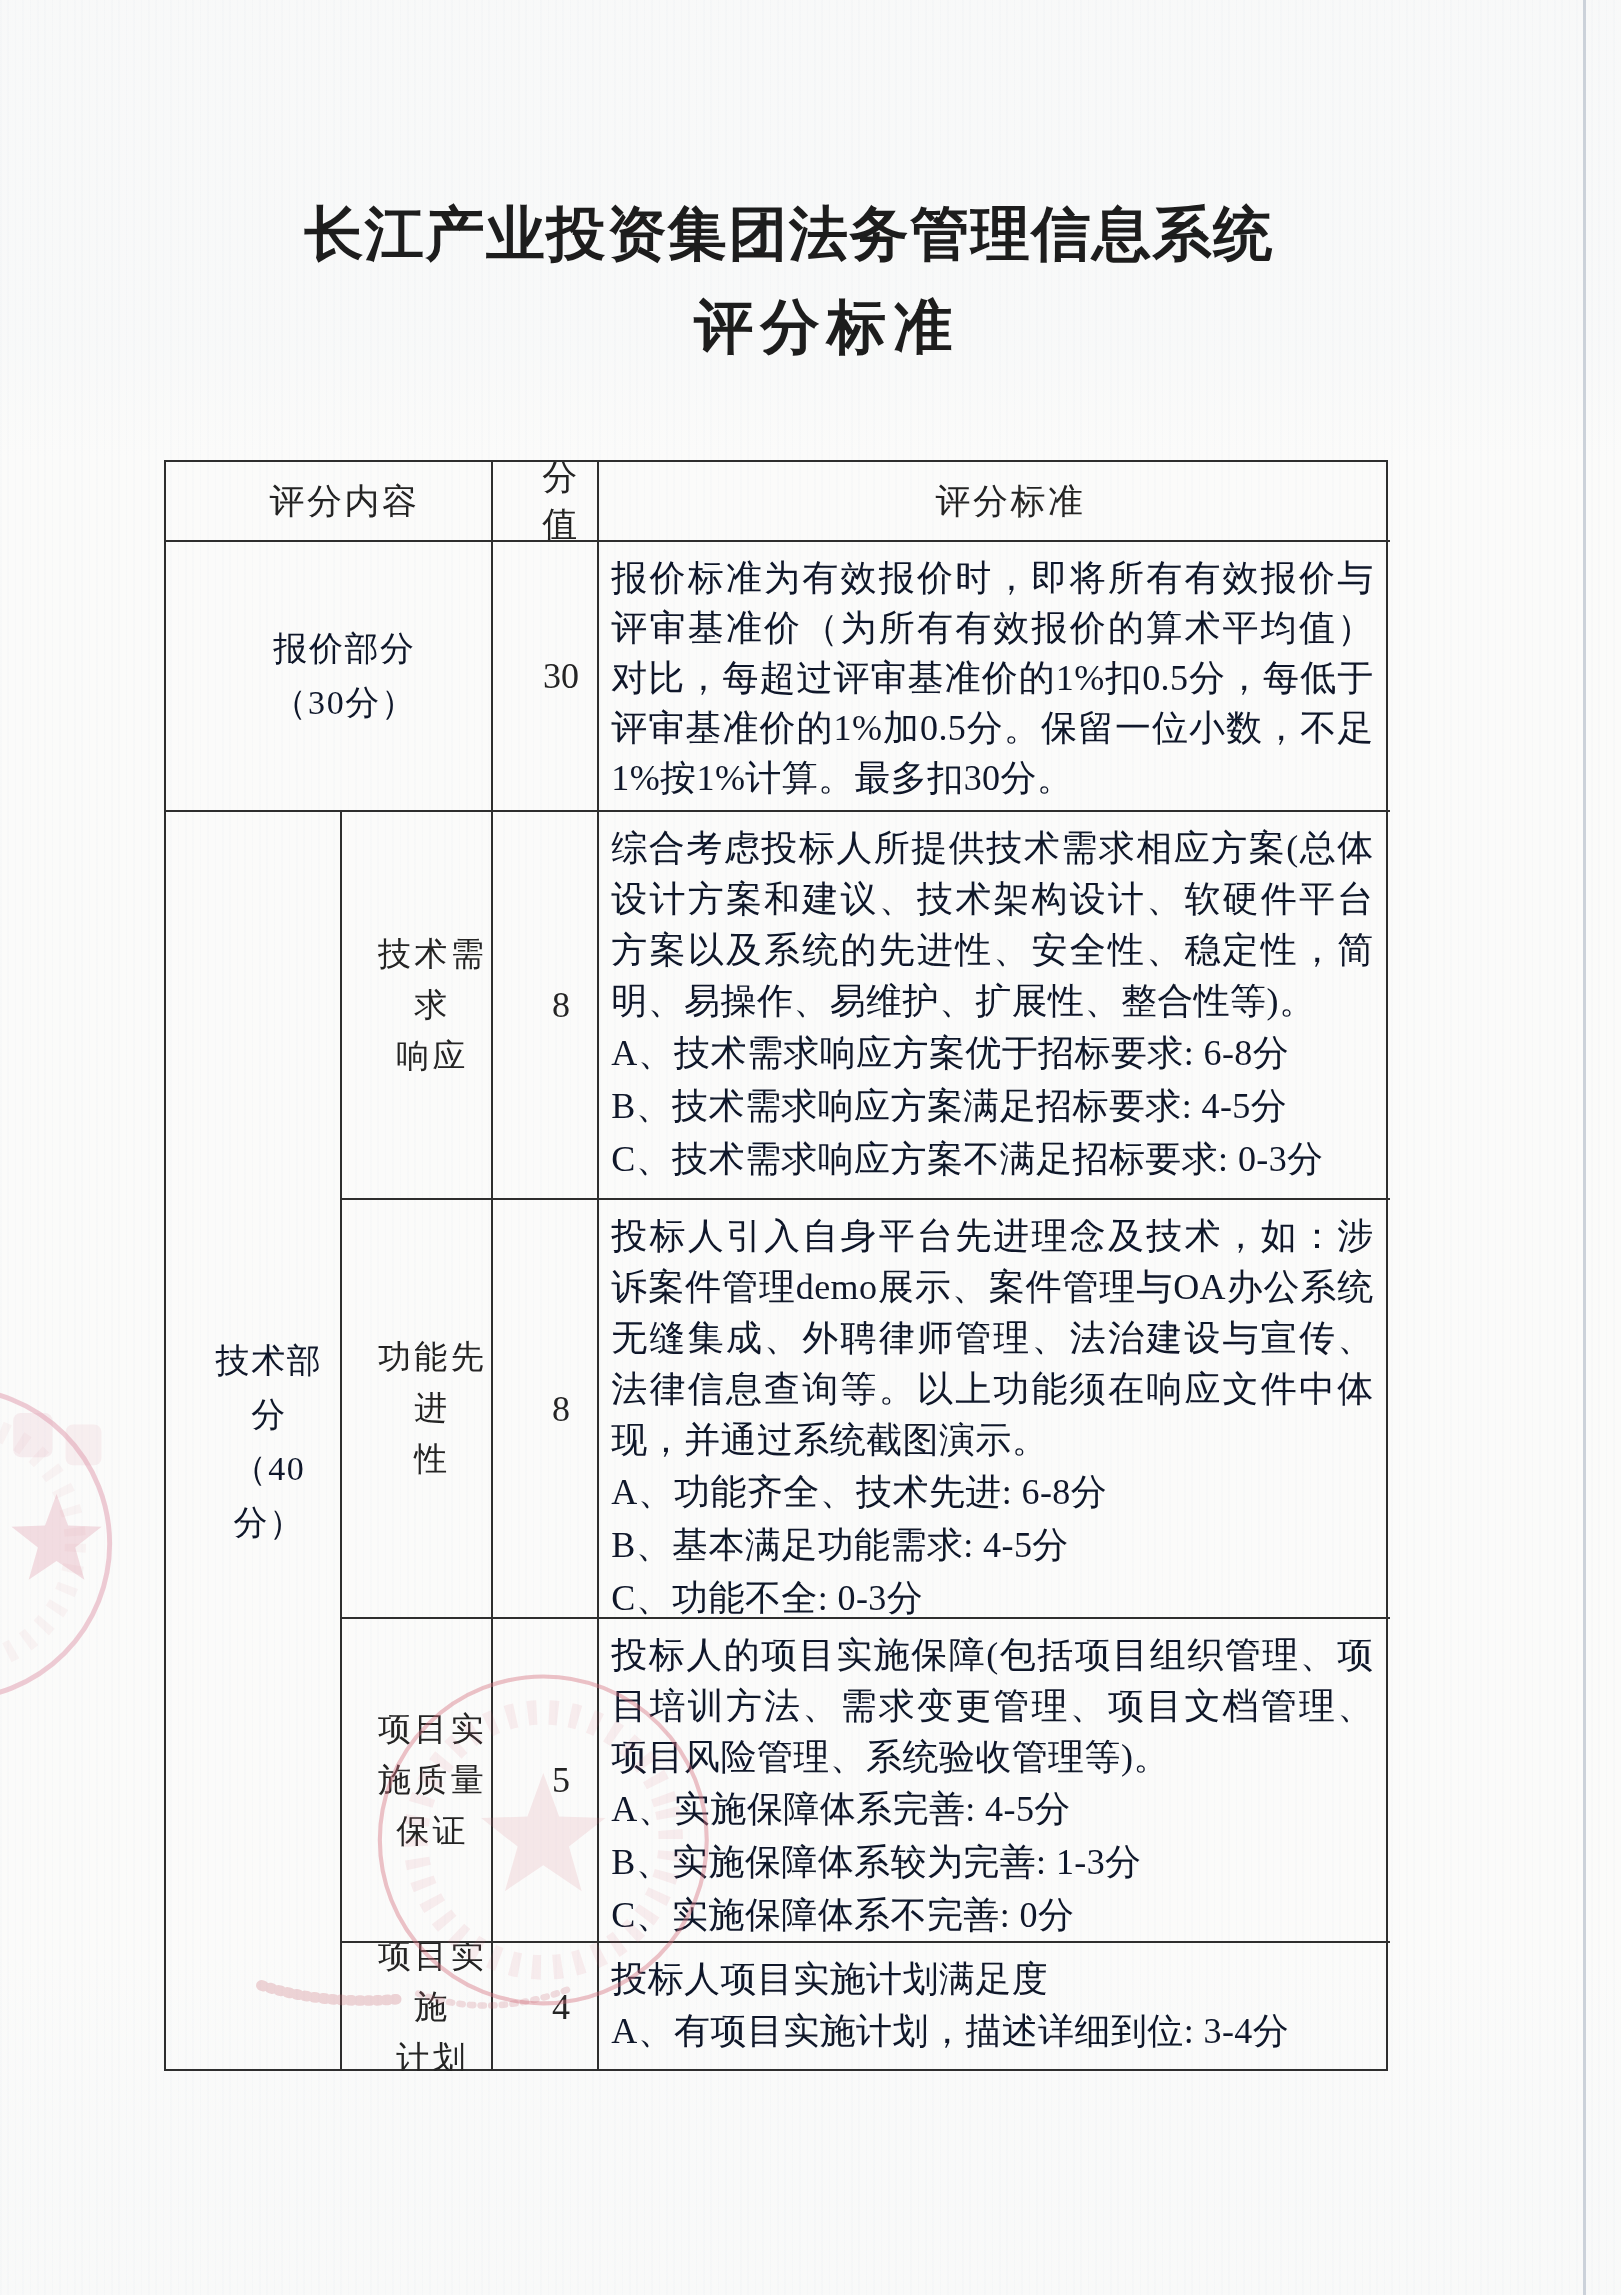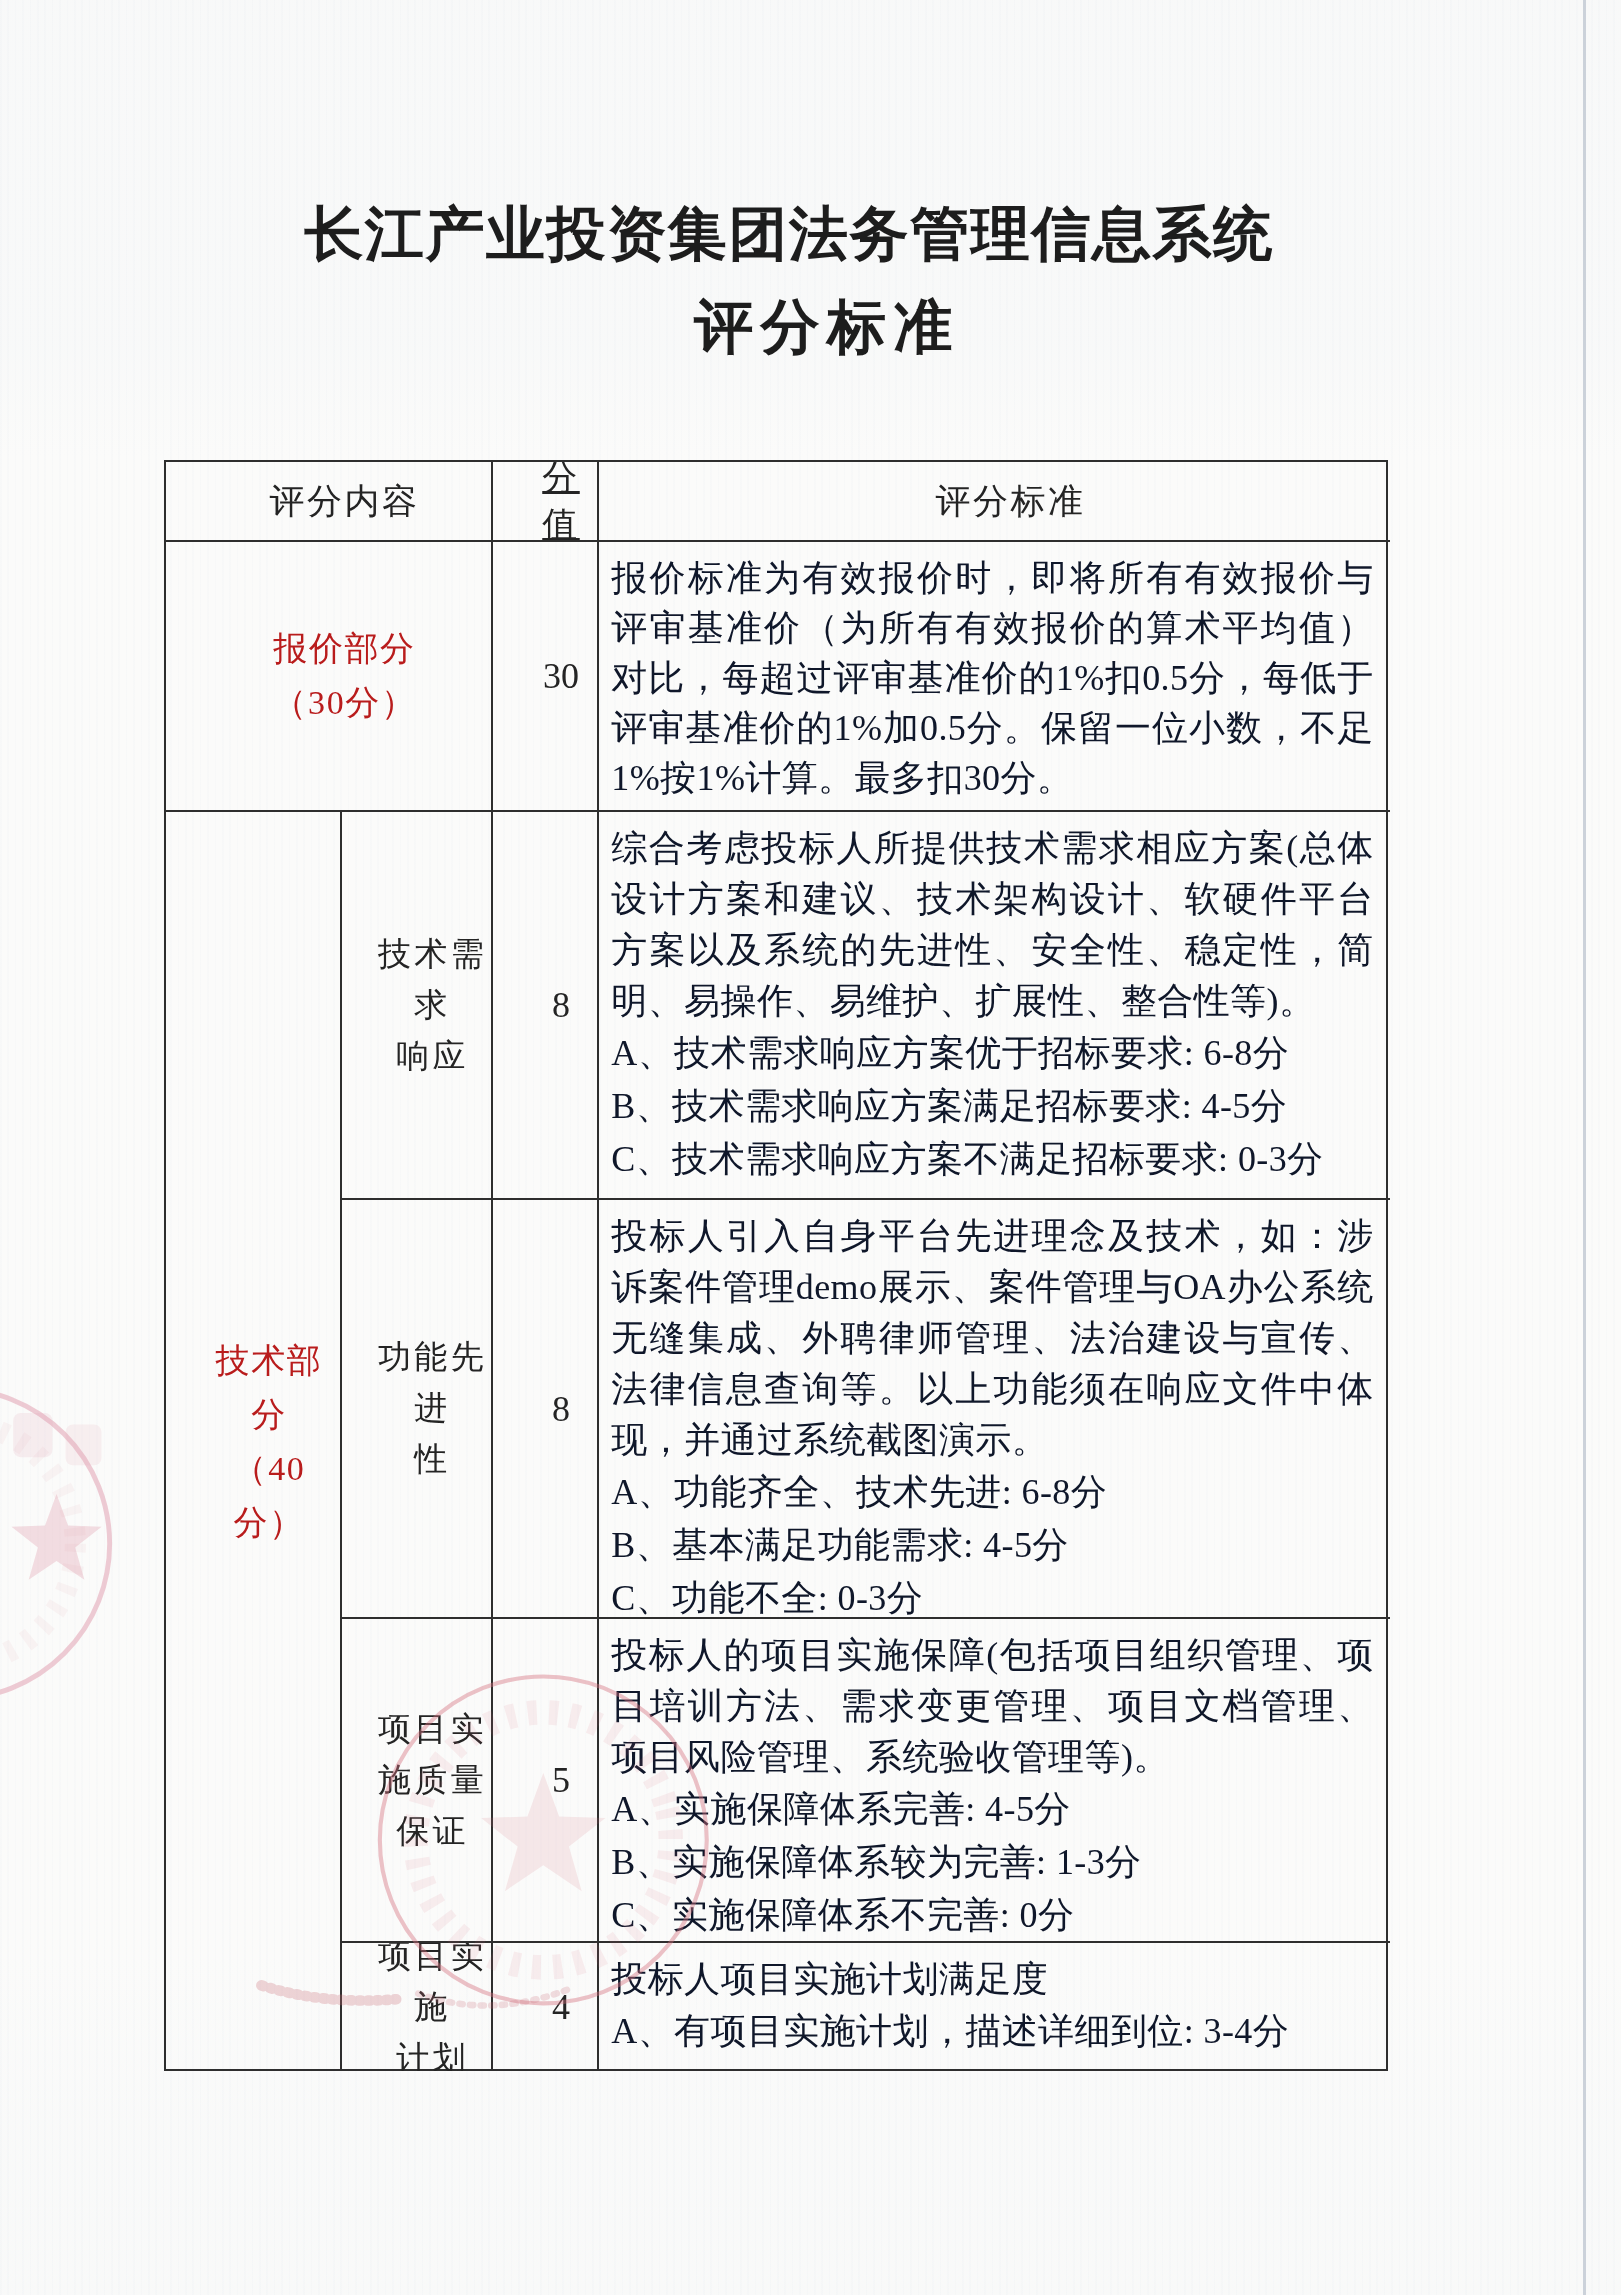--- a/index.html
+++ b/index.html
@@ -46,29 +46,29 @@
     border-right:2.5px solid #2e2e2e;
     border-bottom:2.5px solid #2e2e2e;
     box-sizing:border-box;
     overflow:hidden;
     padding-left:32px;
   }
   .cell.no-r{border-right:none;}
   .cell.no-b{border-bottom:none;}
   .cen{display:flex;align-items:center;justify-content:center;text-align:center;}
   .hdr{font-size:35px;letter-spacing:2.5px;color:#242424;}
-  .cat{font-size:34px;line-height:54px;letter-spacing:1.6px;white-space:pre-line;color:#b91c1c;}
+  .cat{font-size:34px;line-height:54px;letter-spacing:1.6px;white-space:pre-line;color:#0f172a;}
   .name{font-size:33px;line-height:51px;letter-spacing:3.3px;white-space:pre-line;color:#242424;}
   .score{font-size:36px;color:#242424;}
   .cri{padding:10.6px 16.4px 0 12.3px;font-size:36px;color:#0f172a;}
   .desc{line-height:51px;text-align:justify;letter-spacing:0.4px;}
   .cri-price .desc{line-height:50px;}
   .grade{line-height:53px;white-space:nowrap;letter-spacing:0.4px;}
   .c-hdr-content{grid-column:1/3;grid-row:1;}
-  .c-hdr-score{grid-column:3;grid-row:1;text-decoration:underline;}
+  .c-hdr-score{grid-column:3;grid-row:1;}
   .c-hdr-criteria{grid-column:4;grid-row:1;}
   .c-price-cat{grid-column:1/3;grid-row:2;}
   .c-price-score{grid-column:3;grid-row:2;}
   .c-price-cri{grid-column:4;grid-row:2;}
   .c-tech-cat{grid-column:1;grid-row:3/7;}
   .r3{grid-row:3;} .r4{grid-row:4;} .r5{grid-row:5;} .r6{grid-row:6;}
   .col2{grid-column:2;} .col3{grid-column:3;} .col4{grid-column:4;}
   .stamp{position:absolute;pointer-events:none;z-index:5;}
 </style>
 </head>

